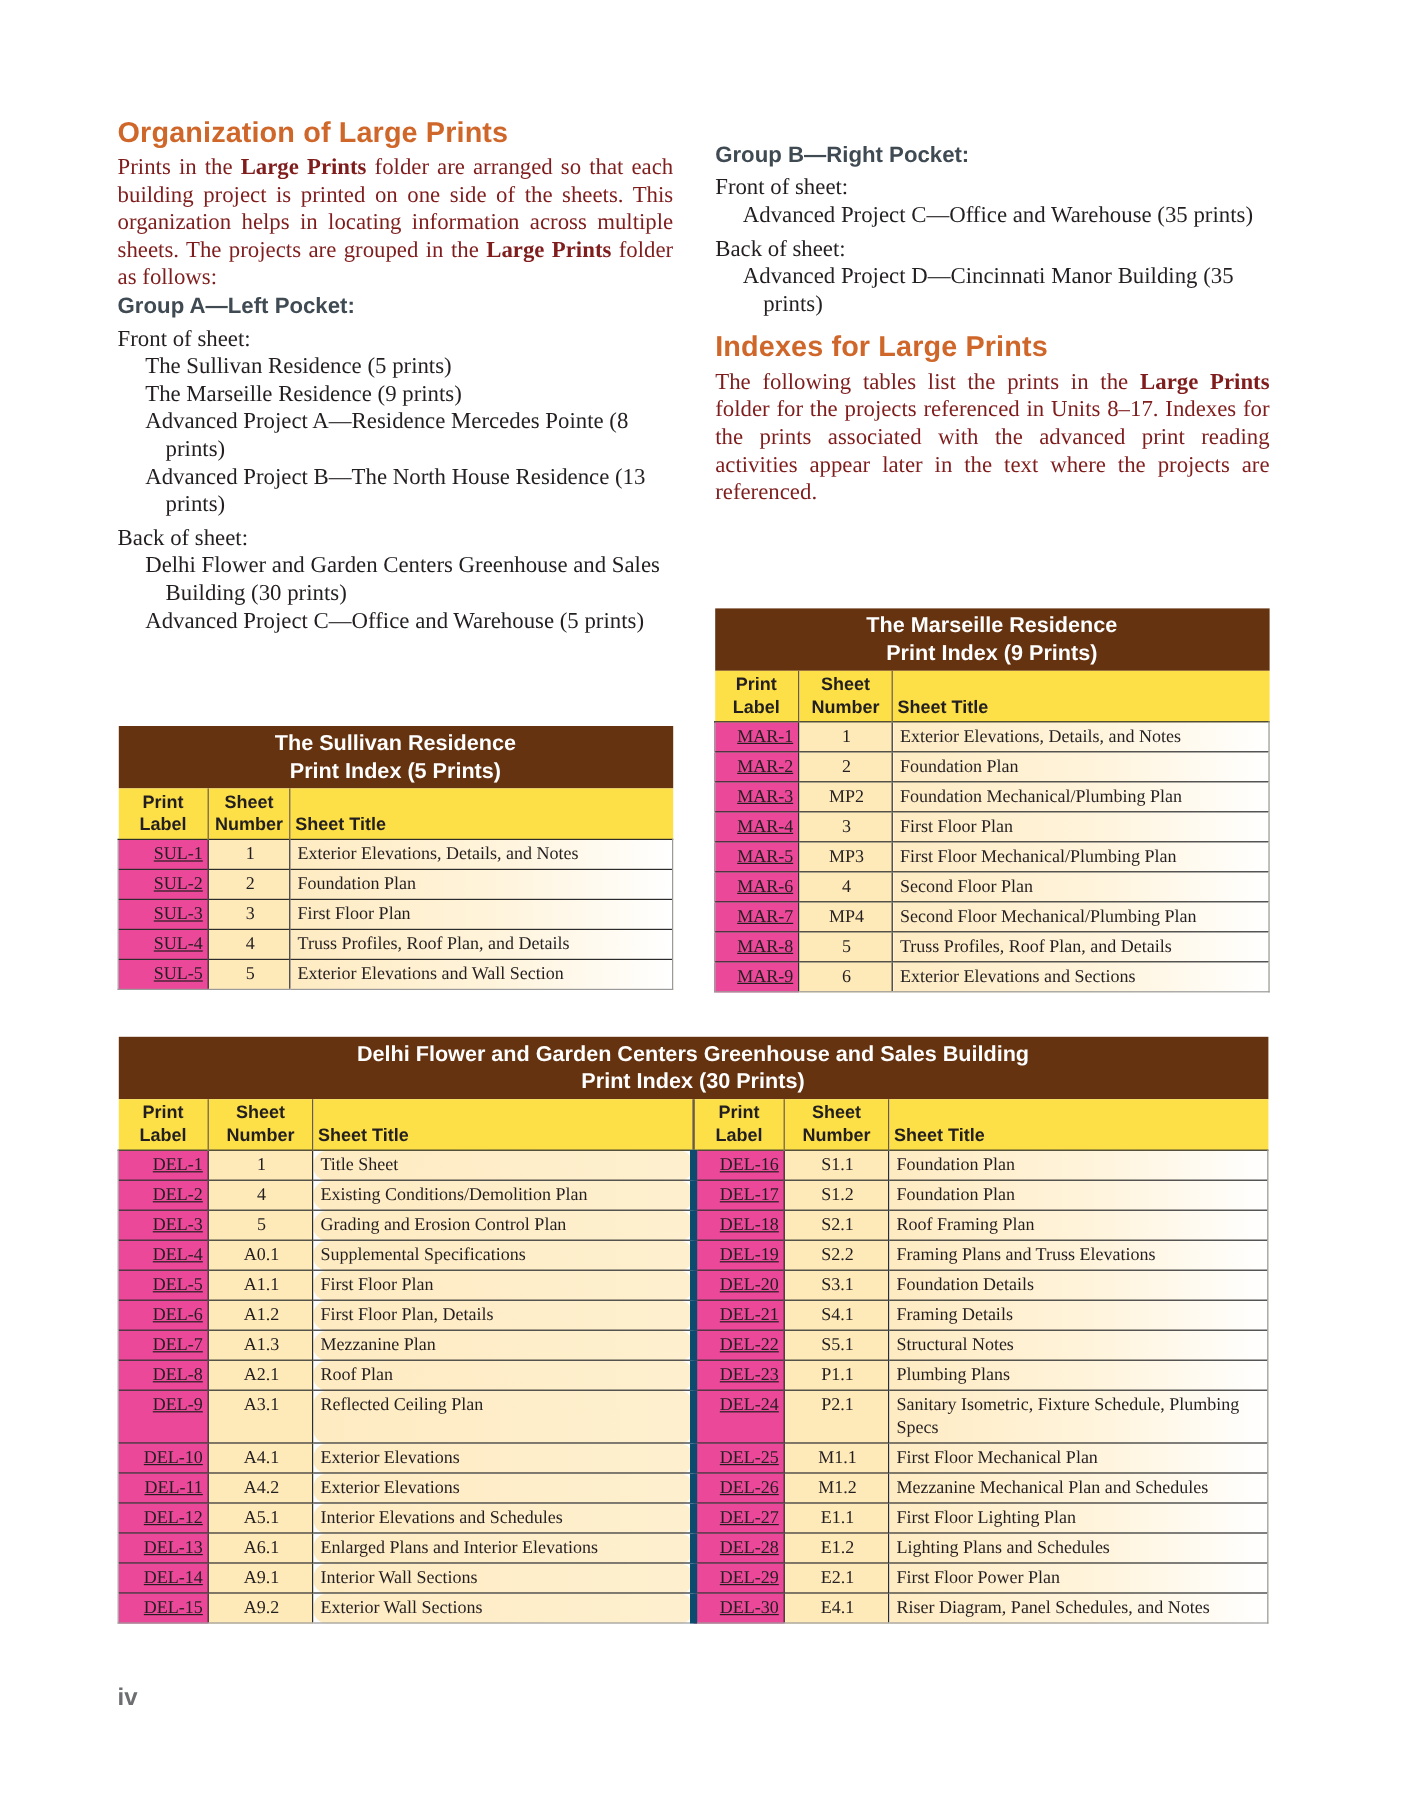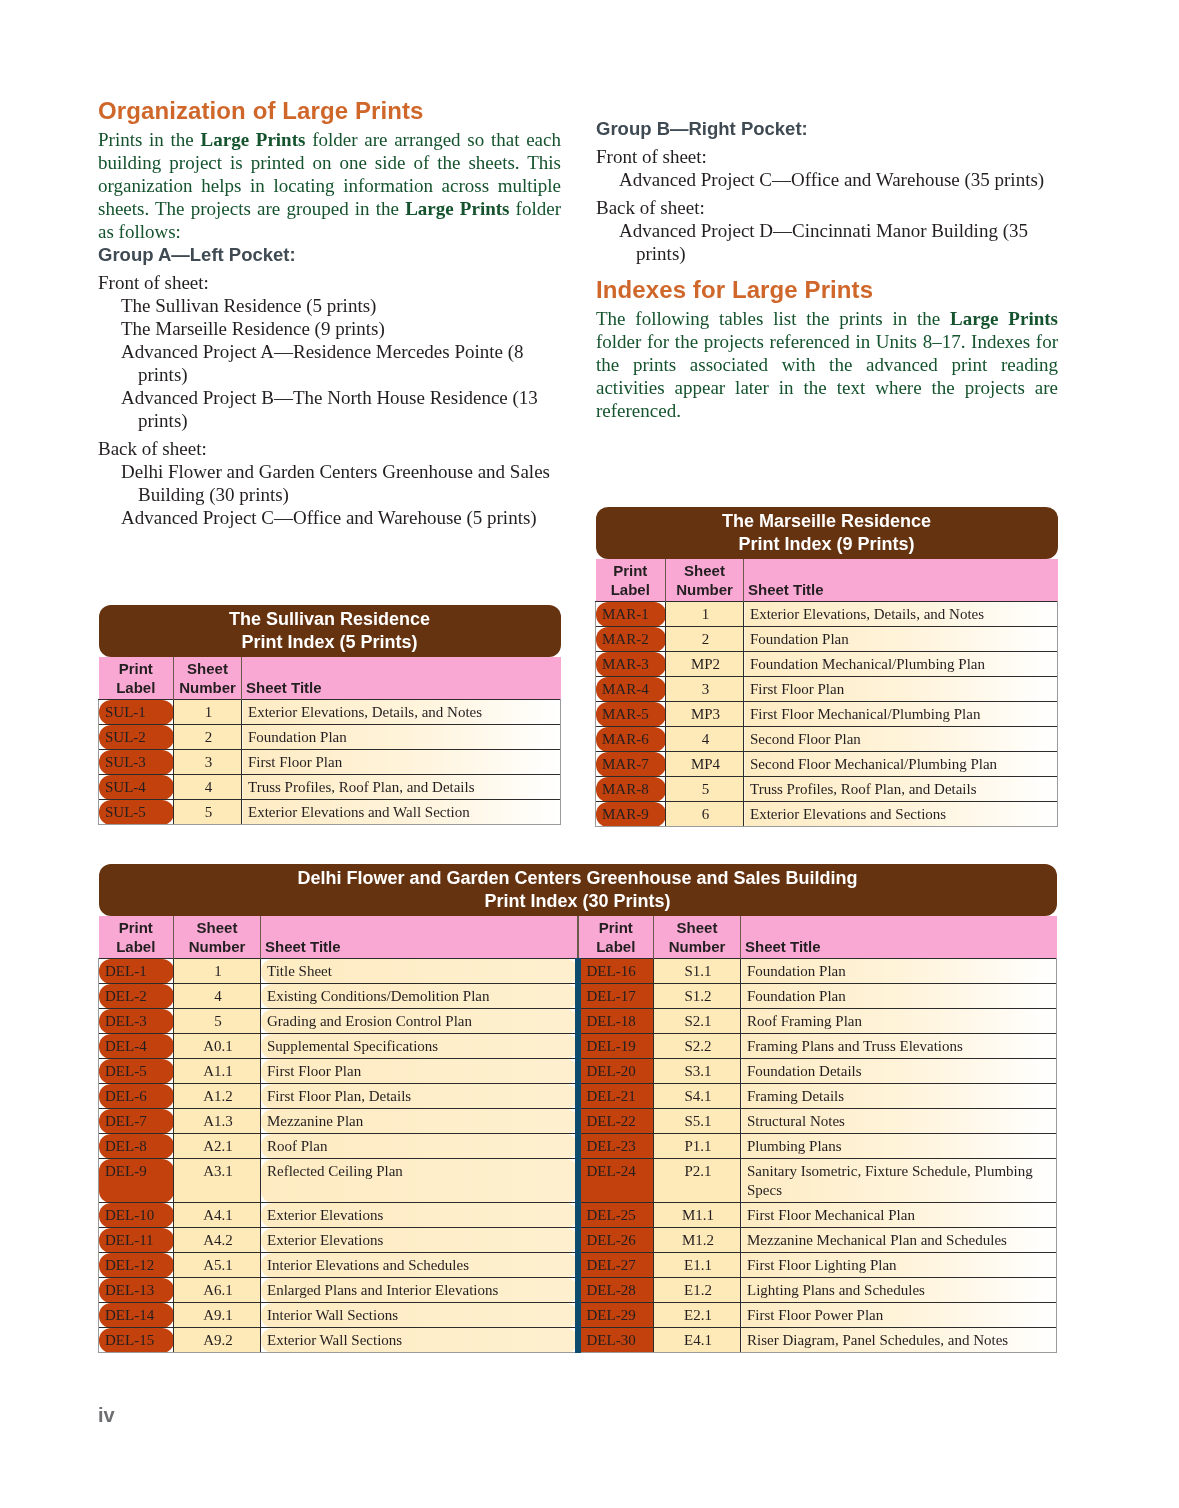--- a/index.html
+++ b/index.html
@@ -23,21 +23,21 @@
     font-weight: bold;
     font-size: 18.5px;
     color: #3f4a52;
     line-height: 24px;
   }
   p.body {
     font-family: "Liberation Serif", serif;
     font-size: 19px;
     line-height: 23px;
     text-align: justify;
-    color: #14532d;
+    color: #7f1d1d;
   }
   p.body b { font-weight: bold; }
 
   .list-head {
     font-family: "Liberation Serif", serif;
     font-size: 19px;
     line-height: 23px;
   }
   .list-item {
     font-family: "Liberation Serif", serif;
@@ -53,21 +53,21 @@
     background: #663311;
     color: #ffffff;
     font-family: "Liberation Sans", sans-serif;
     font-weight: bold;
     font-size: 18px;
     line-height: 23px;
     text-align: center;
     padding: 3px 0 3px 0;
   }
   .ptable th {
-    background: #f9a8d4;
+    background: #fde047;
     font-family: "Liberation Sans", sans-serif;
     font-weight: bold;
     font-size: 15px;
     line-height: 19px;
     color: #231f20;
     vertical-align: bottom;
     padding: 2px 4px 2px 4px;
     border-left: 1px solid #6b5a4b;
     text-align: center;
   }
@@ -77,22 +77,22 @@
     font-family: "Liberation Serif", serif;
     font-size: 15px;
     line-height: 19px;
     color: #231f20;
     border-top: 1px solid #2c2c2c;
     border-left: 1px solid #2c2c2c;
     padding: 3px 4px 2px 6px;
     vertical-align: top;
     height: 24.7px;
   }
-  .ptable td:first-child { border-left: 1px solid #9a9a9a; border-radius: 12px; }
-  .ptable td.lbl { background: #c2410c; text-align: left; }
+  .ptable td:first-child { border-left: 1px solid #9a9a9a; }
+  .ptable td.lbl { background: #ec4899; text-align: right; text-decoration: underline; }
   .ptable td.num { background: #fee9b9; text-align: center; }
   .ptable td.ttl { background: linear-gradient(90deg, #feebc2 0%, #fff4dc 55%, #ffffff 100%); }
   .ptable td.ttl.inner { background: linear-gradient(90deg, #feebc2 0%, #fef0cf 100%); border-radius: 12px; }
   .ptable td.last { border-right: 1px solid #9a9a9a; }
   .ptable tr.bottom td { border-bottom: 1px solid #9a9a9a; }
   .ptable td.divider { border-left: 6px solid #0c4a6e; }
 
   #sullivan { left: 98px; top: 605px; width: 463px; }
   #marseille { left: 595px; top: 507px; width: 463px; }
   #delhi { left: 98px; top: 864px; width: 959px; }

